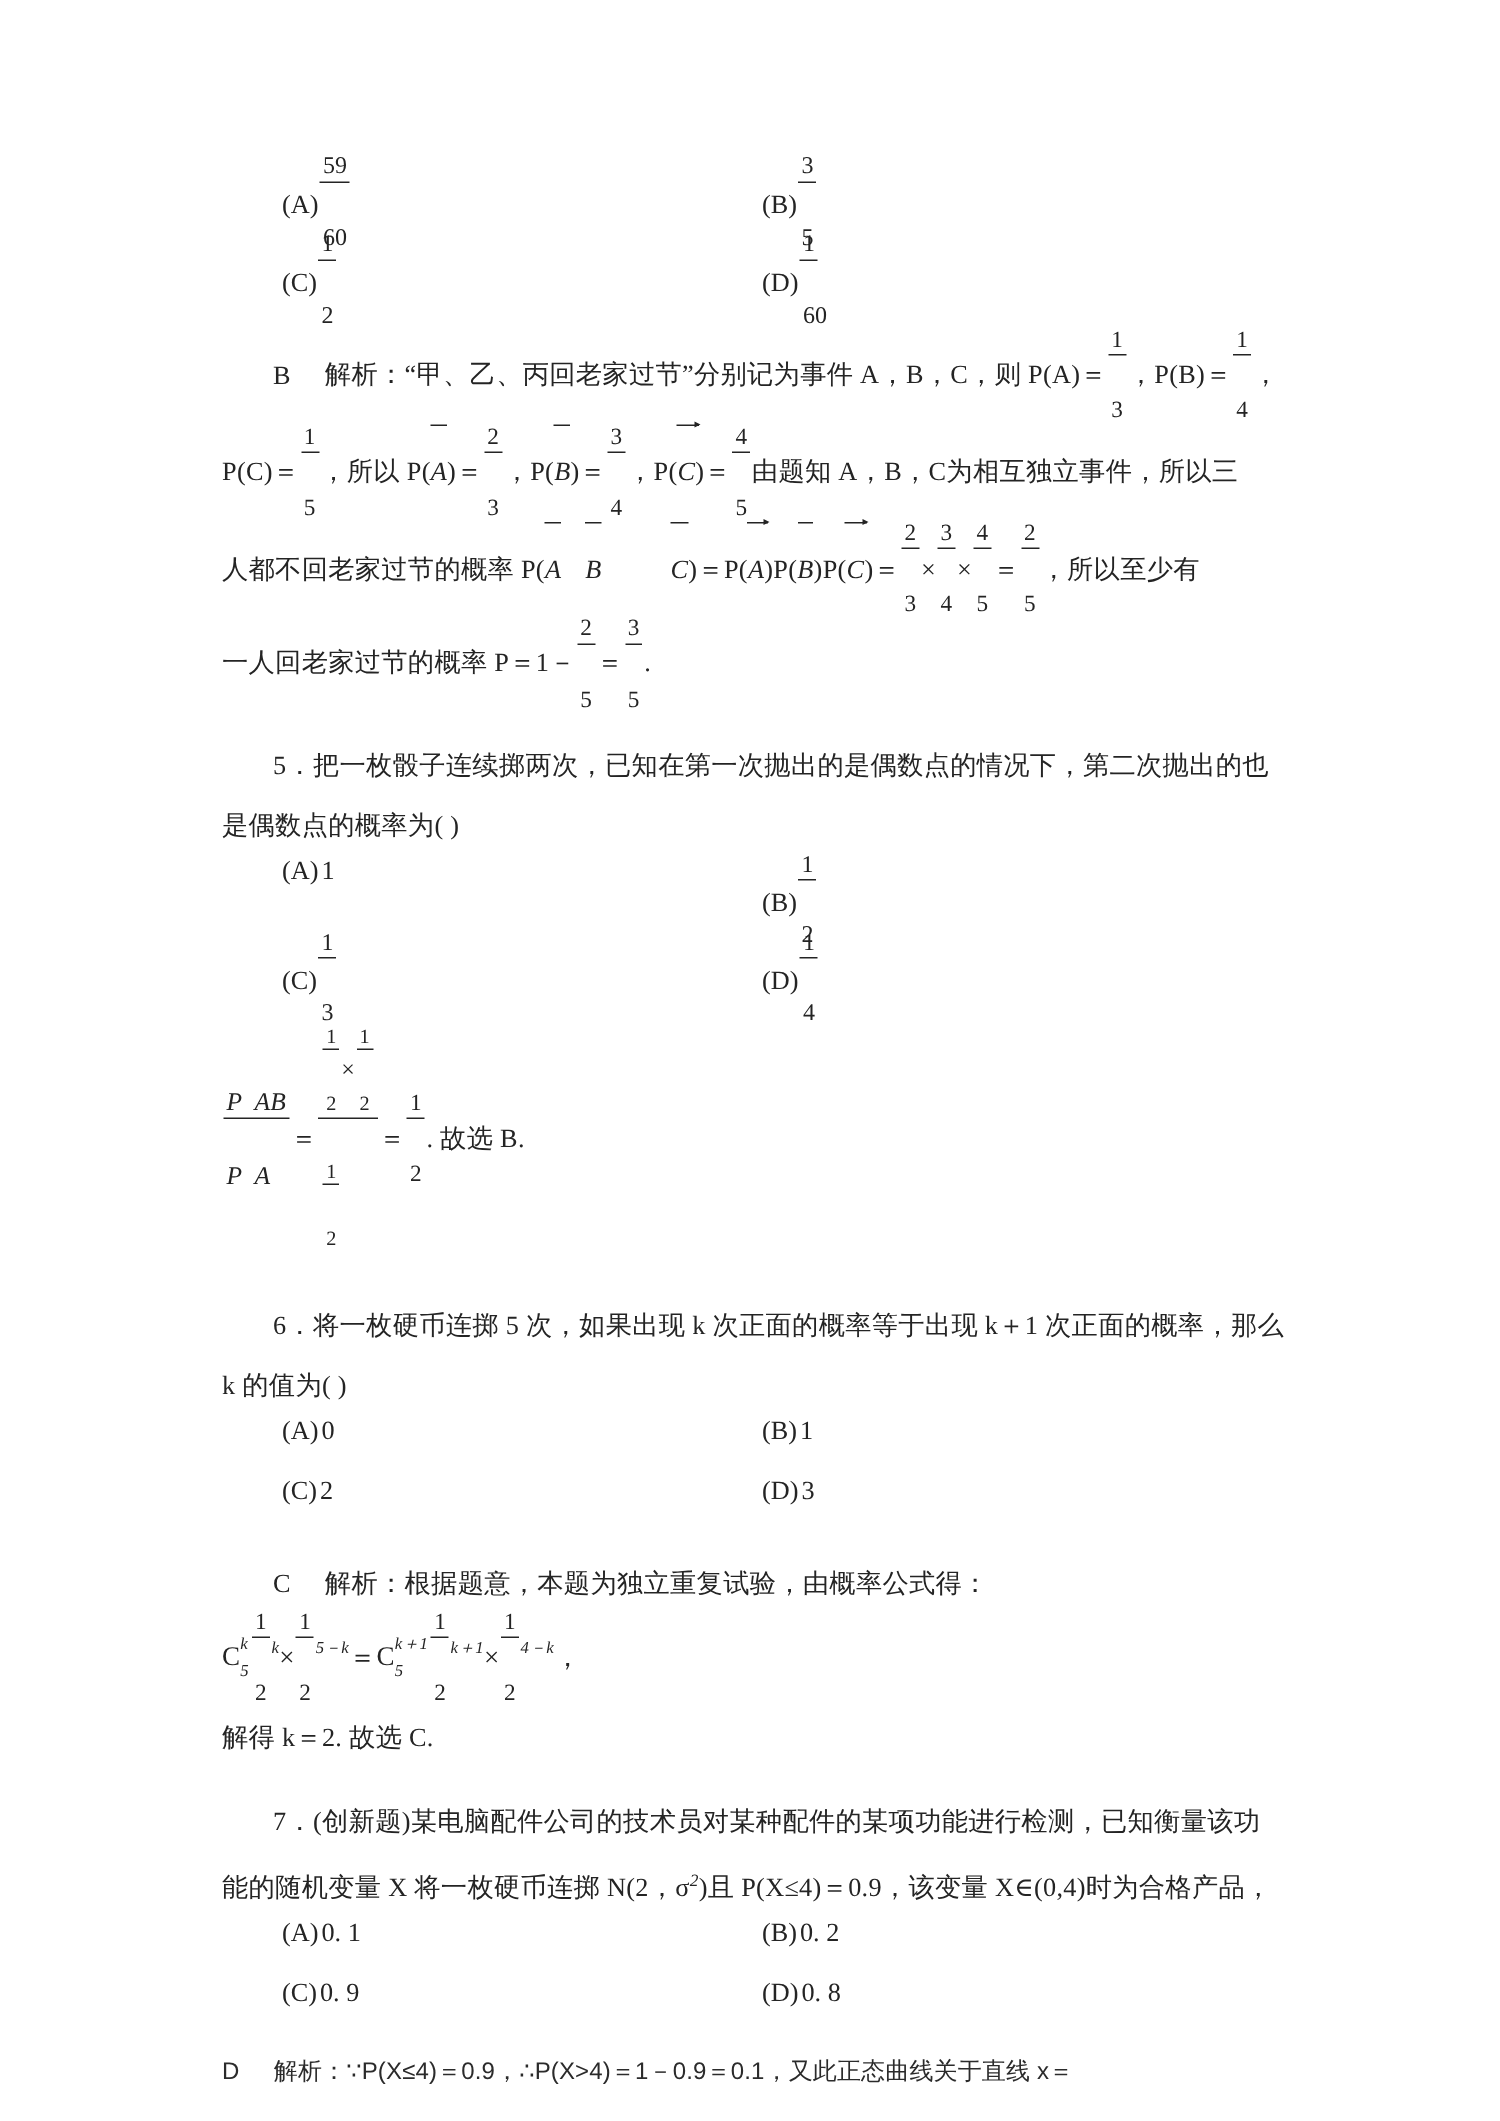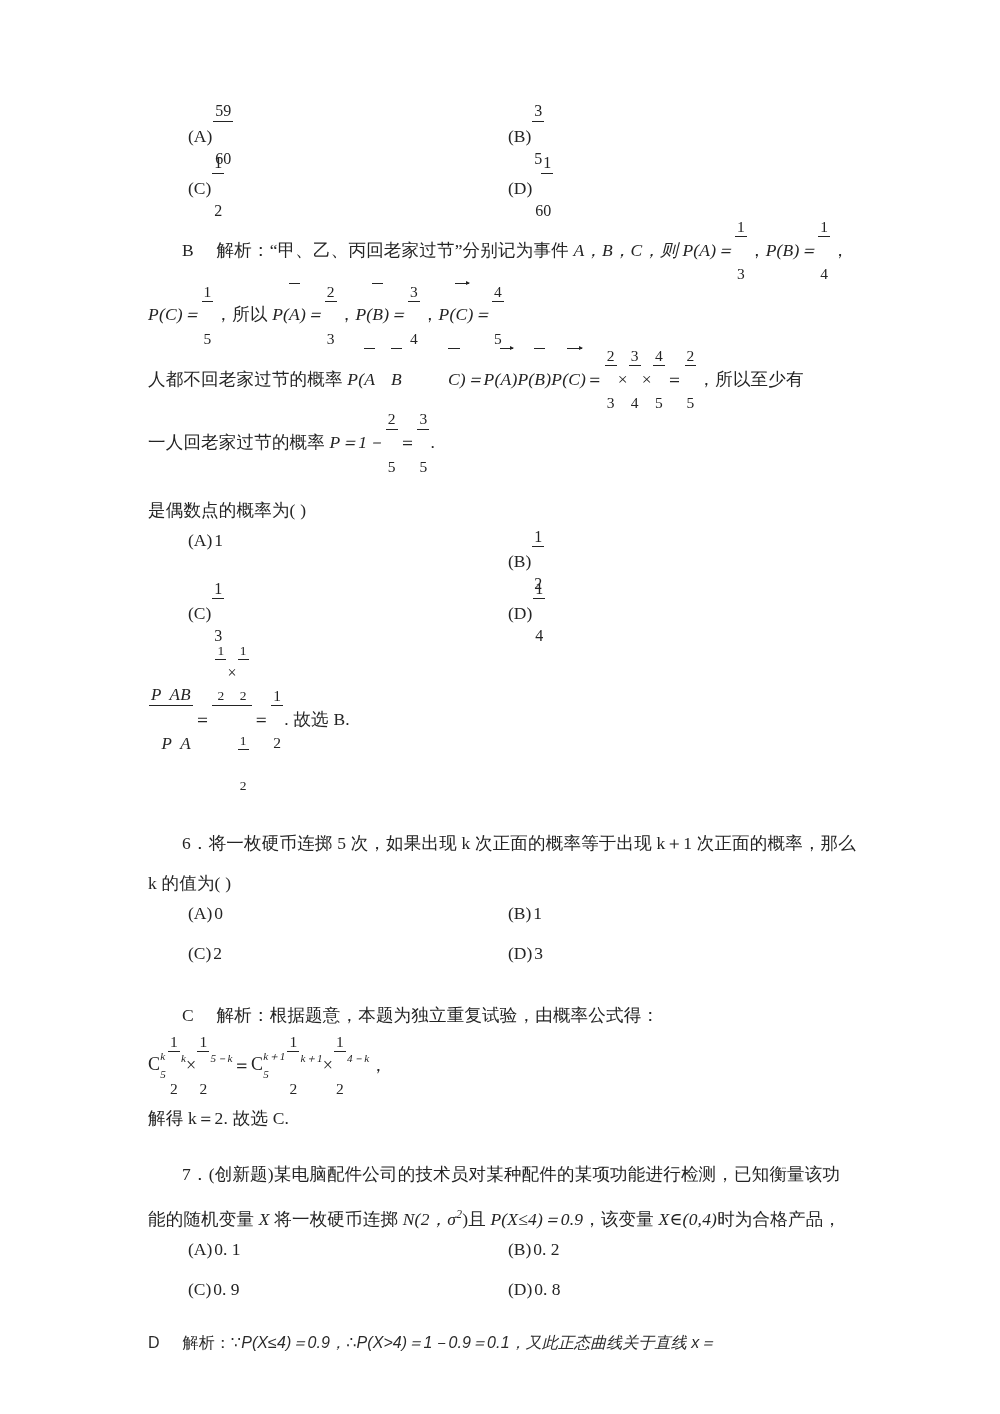--- a/index.html
+++ b/index.html
@@ -56,21 +56,21 @@
     color: #242424;
   }
   .opt-a { width: 320px; padding-left: 40px; }
   .opt-label { white-space: nowrap; }
   .opt-val { margin-left: 2px; }
 
   
   .frac {
     display: inline-flex;
     flex-direction: column;
-    align-items: flex-end;
+    align-items: flex-start;
     justify-content: center;
     vertical-align: middle;
     font-size: 15.5px;
     line-height: 1.04;
     margin: 0 1px;
     position: relative;
     top: -1px;
   }
   .frac .num {
     padding: 0 2px 1px 2px;
@@ -83,21 +83,21 @@
   .frac.sm { font-size: 13.5px; }
   .frac.big { font-size: 16px; }
 
   
   .frac.wide .num, .frac.wide .den {
     white-space: nowrap;
   }
 
   
   i.v { font-style: italic; font-family: "Liberation Serif", serif; }
-  .mi { font-style: italic; }
+  .mi { }
 
   
   .ovl {
     border-top: 1.1px solid #242424;
     padding-top: 1px;
     display: inline-block;
     font-style: italic;
   }
   
   .ovlarrow {
@@ -229,21 +229,21 @@
             <span class="den">5</span>
         </span><span>，所以 </span><span class="mi">P(</span><span class="ovl">A</span><span class="mi">)＝</span><span class="frac">
             <span class="num">2</span>
             <span class="den">3</span>
         </span><span>，</span><span class="mi">P(</span><span class="ovl">B</span><span class="mi">)＝</span><span class="frac">
             <span class="num">3</span>
             <span class="den">4</span>
         </span><span>，</span><span class="mi">P(</span><span class="ovlarrow">C</span><span class="mi">)＝</span><span class="frac">
             <span class="num">4</span>
             <span class="den">5</span>
-        </span>
+        </span><span>由题知 A，B，C为相互独立事件，所以三</span>
       </div>
 
       <div class="line tall">
         <span>人都不回老家过节的概率 </span><span class="mi">P(</span><span class="ovl">A</span><span class="gap"></span><span class="ovl">B</span><span class="gap-lg"></span><span class="ovl">C</span><span class="mi">)＝P(</span><span class="ovlarrow">A</span><span class="mi">)P(</span><span class="ovl">B</span><span class="mi">)P(</span><span class="ovlarrow">C</span><span class="mi">)</span><span>＝</span><span class="frac">
             <span class="num">2</span>
             <span class="den">3</span>
         </span>×<span class="frac">
             <span class="num">3</span>
             <span class="den">4</span>
         </span>×<span class="frac">
@@ -260,20 +260,23 @@
             <span class="num">2</span>
             <span class="den">5</span>
         </span><span>＝</span><span class="frac">
             <span class="num">3</span>
             <span class="den">5</span>
         </span><span>.</span>
       </div>
     </div>
 
     <div class="qblock">
+      <div class="line indent">
+        <span>5．</span><span>把一枚骰子连续掷两次，已知在第一次抛出的是偶数点的情况下，第二次抛出的也</span>
+      </div>
       <div class="line">
         <span>是偶数点的概率为(      )</span>
       </div>
 
       <div class="opt-row">
         <div class="opt opt-a">
           <span class="opt-label">(A)</span>
           <span class="opt-val">1</span>
         </div>
         <div class="opt">

